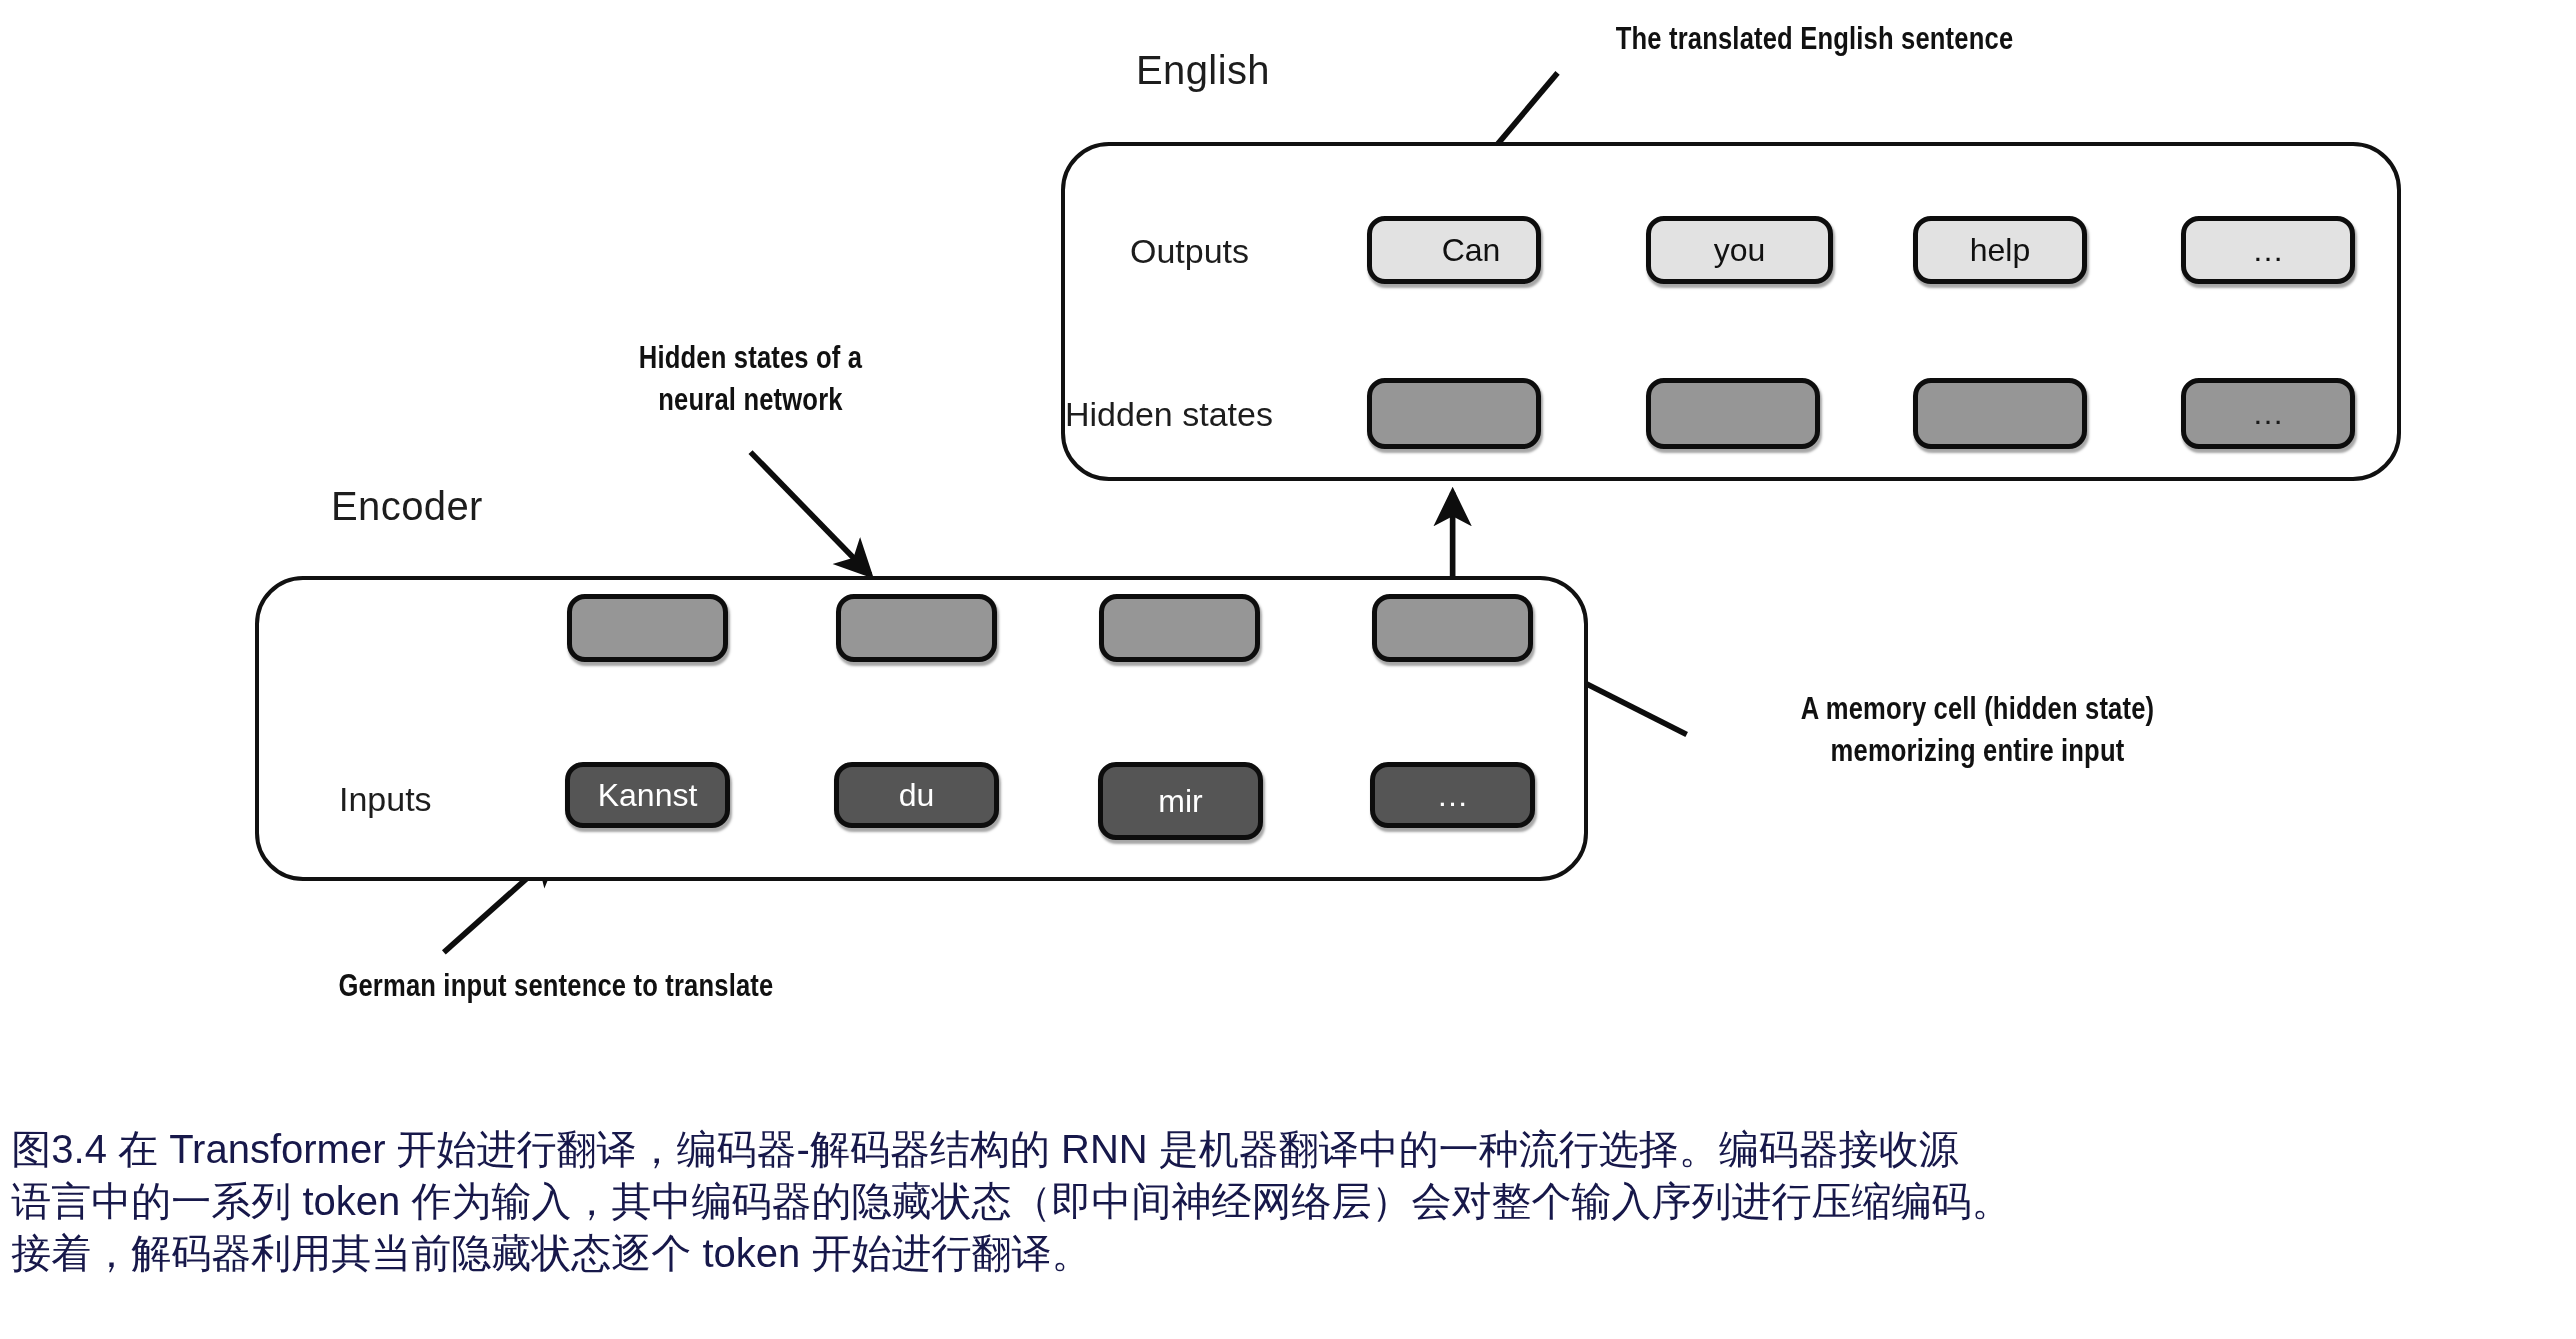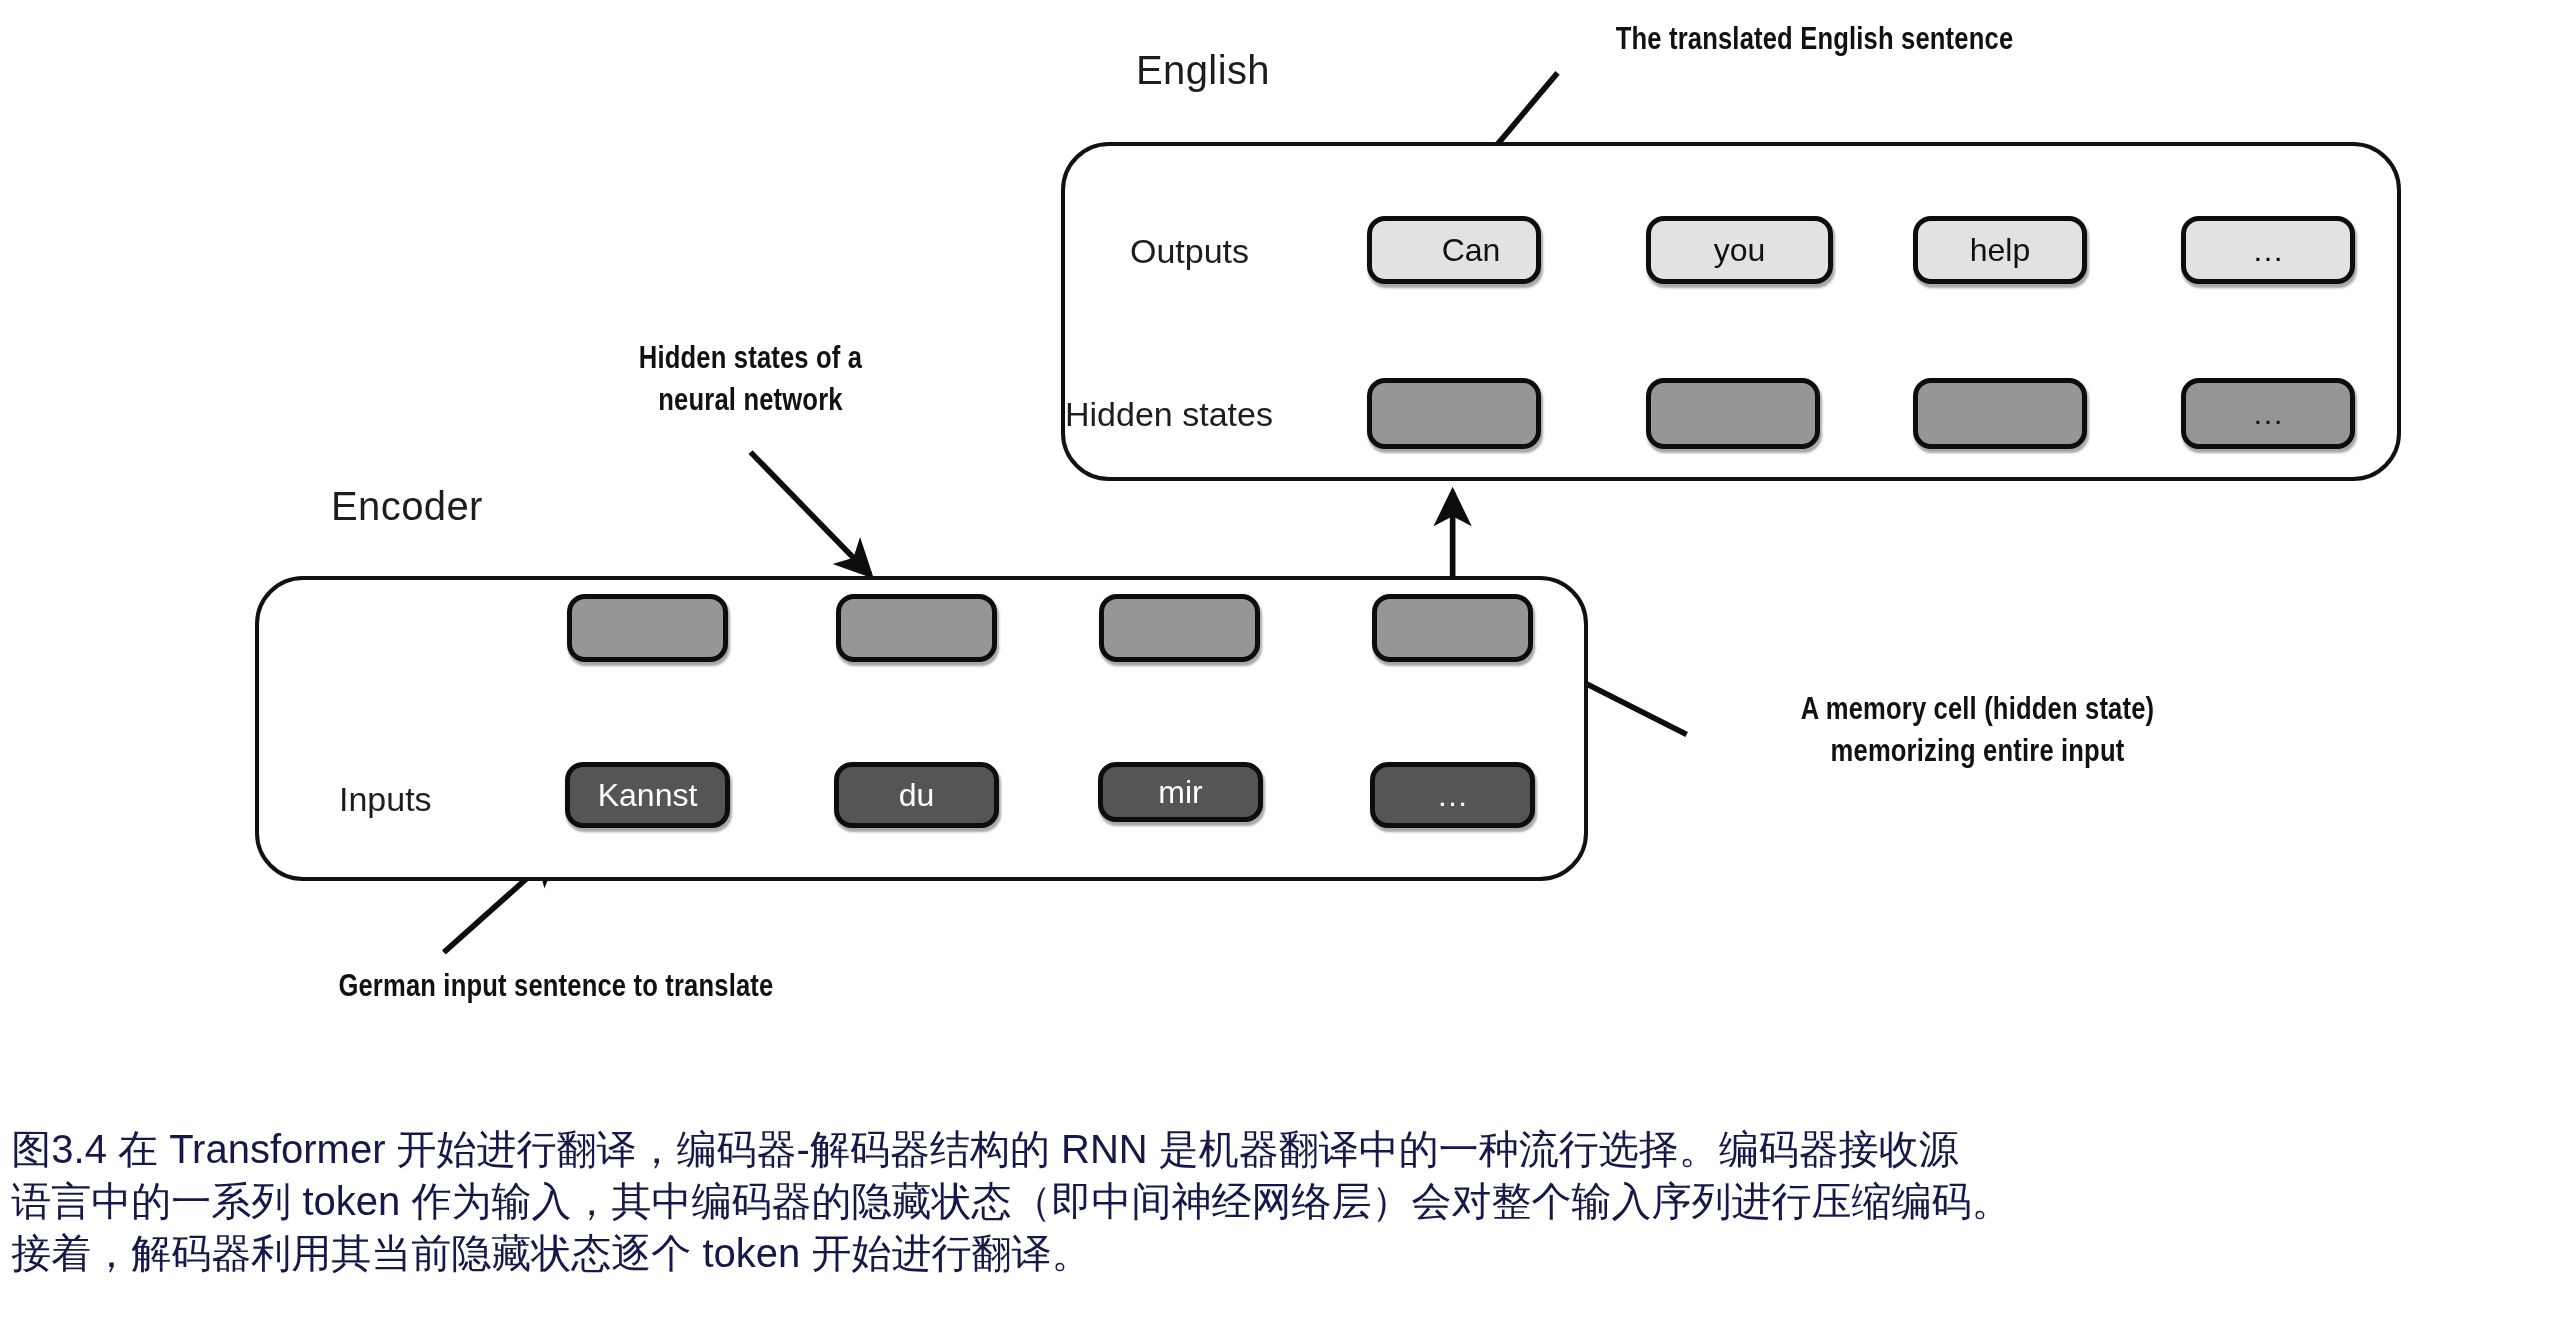--- a/index.html
+++ b/index.html
@@ -134,21 +134,21 @@
 
   <div class="row-label" style="left:339px;top:780px;width:210px;">Inputs</div>
 
   <div class="cell hid" style="left:567px;top:594px;width:161px;height:68px;"></div>
   <div class="cell hid" style="left:836px;top:594px;width:161px;height:68px;"></div>
   <div class="cell hid" style="left:1099px;top:594px;width:161px;height:68px;"></div>
   <div class="cell hid" style="left:1372px;top:594px;width:161px;height:68px;"></div>
 
   <div class="cell inp" style="left:565px;top:762px;width:165px;height:66px;">Kannst</div>
   <div class="cell inp" style="left:834px;top:762px;width:165px;height:66px;">du</div>
-  <div class="cell inp" style="left:1098px;top:762px;width:165px;height:60px;">mir</div>
+  <div class="cell inp" style="left:1098px;top:762px;width:165px;height:78px;">mir</div>
   <div class="cell inp" style="left:1370px;top:762px;width:165px;height:66px;">…</div>
 
   <div class="callout" style="left:1566px;top:18px;">The translated English sentence</div>
 
   <div class="callout" style="left:565px;top:337px;width:371px;white-space:normal;">
     <div>Hidden states of a</div>
     <div>neural network</div>
   </div>
 
   <div class="callout" style="left:1695px;top:688px;width:565px;white-space:normal;">

